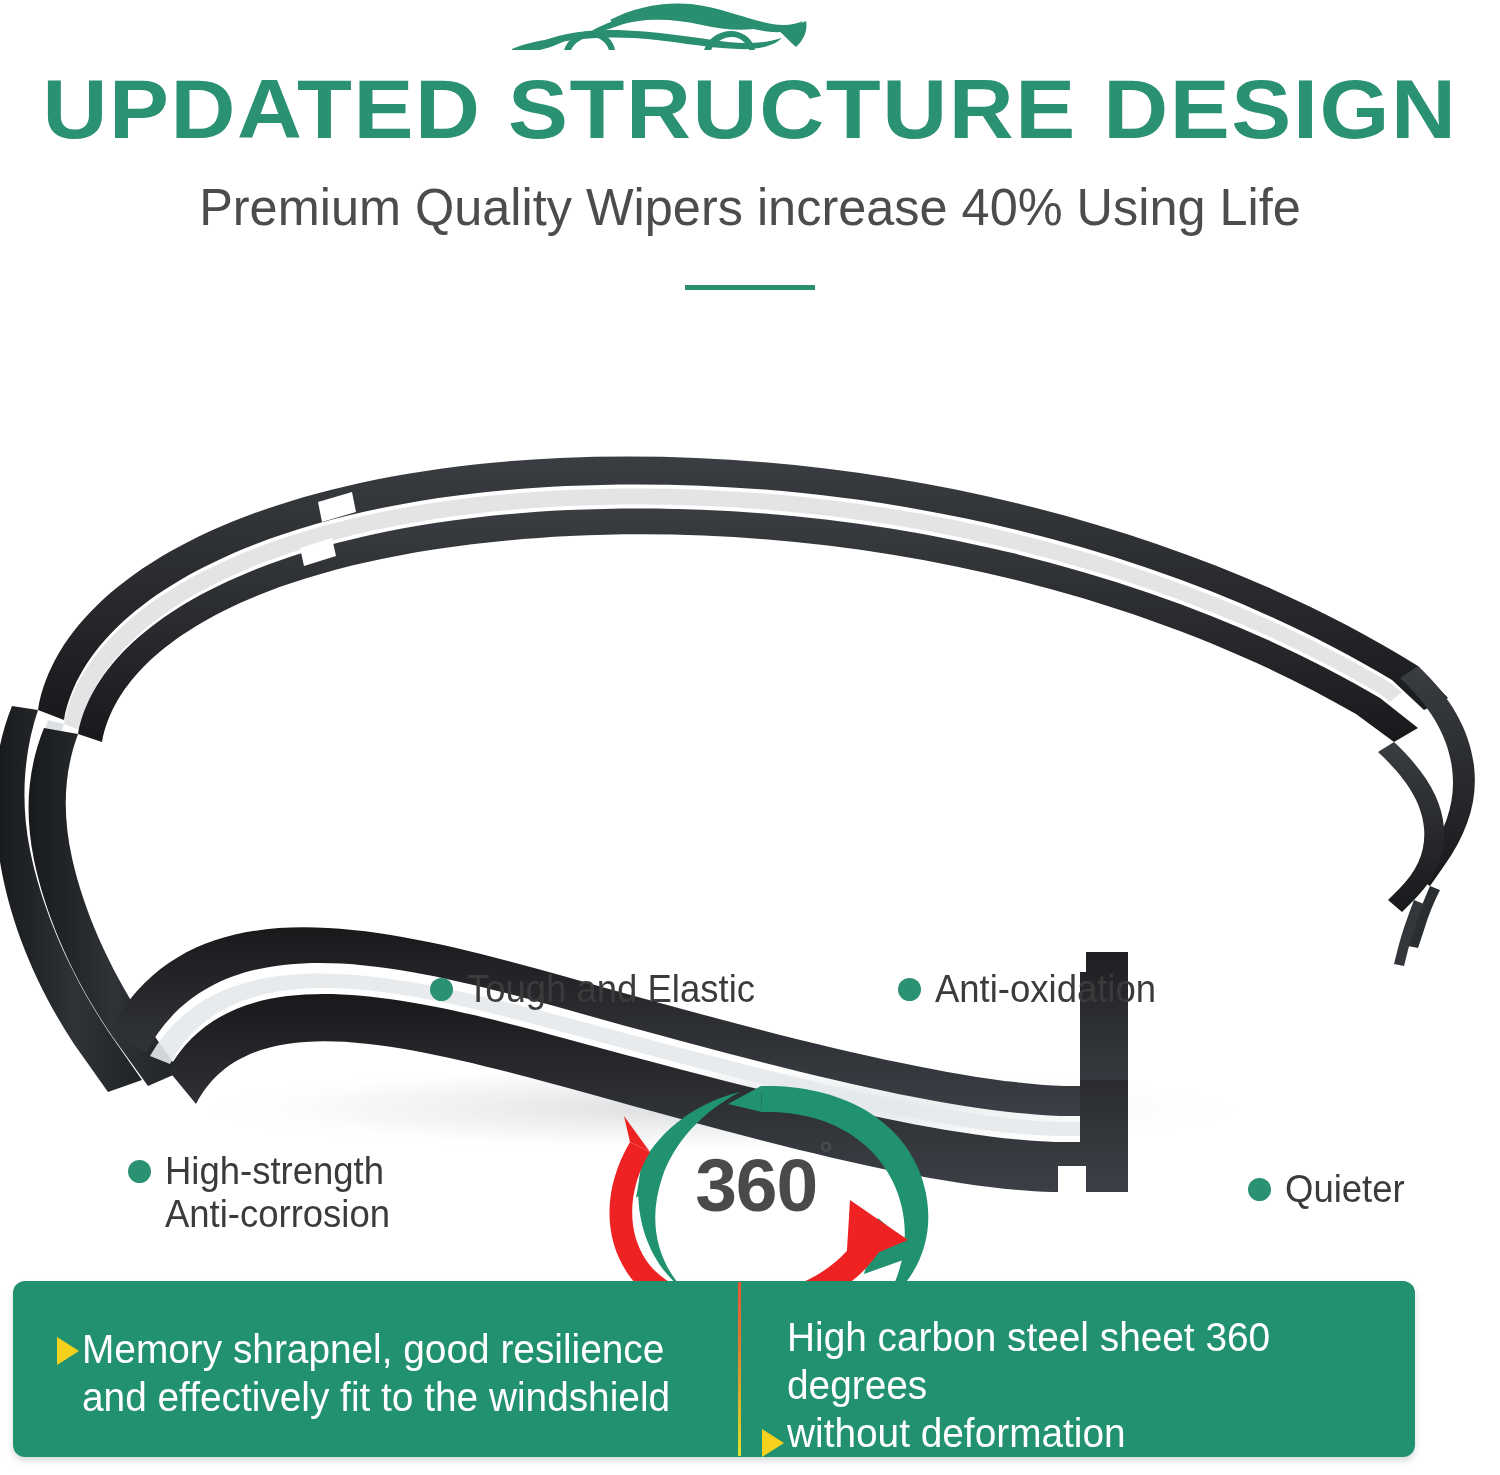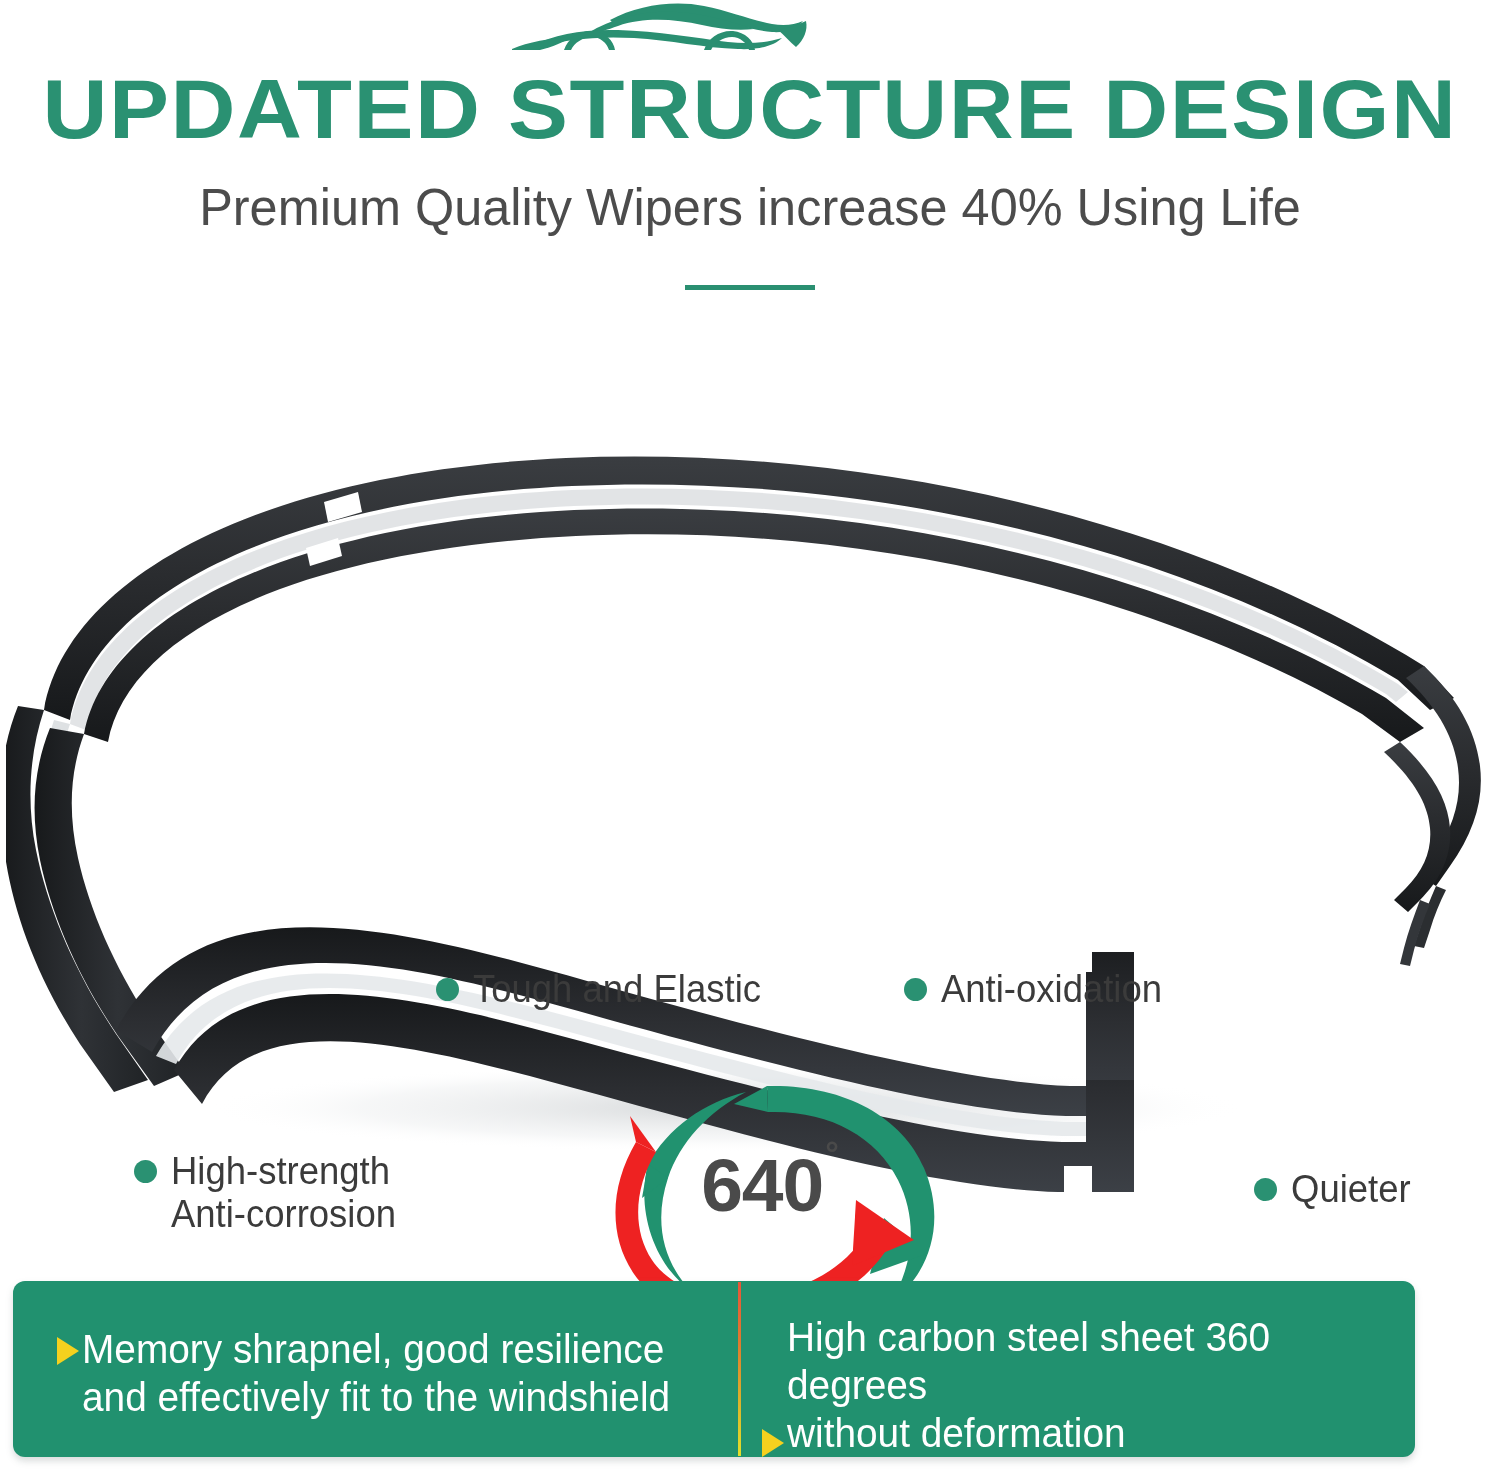--- a/index.html
+++ b/index.html
@@ -63,21 +63,21 @@
     left: 685px;
     top: 285px;
     width: 130px;
     height: 5px;
     background: #2a8f71;
   }
 
   
   #product-stage {
     position: absolute;
-    left: 6px;
+    left: 0;
     top: 380px;
     width: 1204px;
     height: 840px;
   }
   #blade-svg {
     position: absolute;
     left: 0; top: 0;
     width: 1500px;
     height: 840px;
   }
@@ -423,21 +423,21 @@
                  C272 186 246 208 210 220
                  C152 240 92 228 68 192
                  C48 162 50 120 72 84 Z"></path>
 
         <path d="M272 132 L330 172 L268 198 Z"></path>
 
         <path d="M52 74 L72 84 L46 48 Z"></path>
       </g>
     </svg>
     <div id="badge-text">
-      <span class="num">640</span>
+      <span class="num">360</span>
       <span class="deg">°</span>
     </div>
   </div>
 </div>
 
 <div id="bottom-banner">
   <div class="banner-cell left">
     <span class="banner-arrow"></span>
     <span class="banner-text">Memory shrapnel, good resilience
 and effectively fit to the windshield</span>

